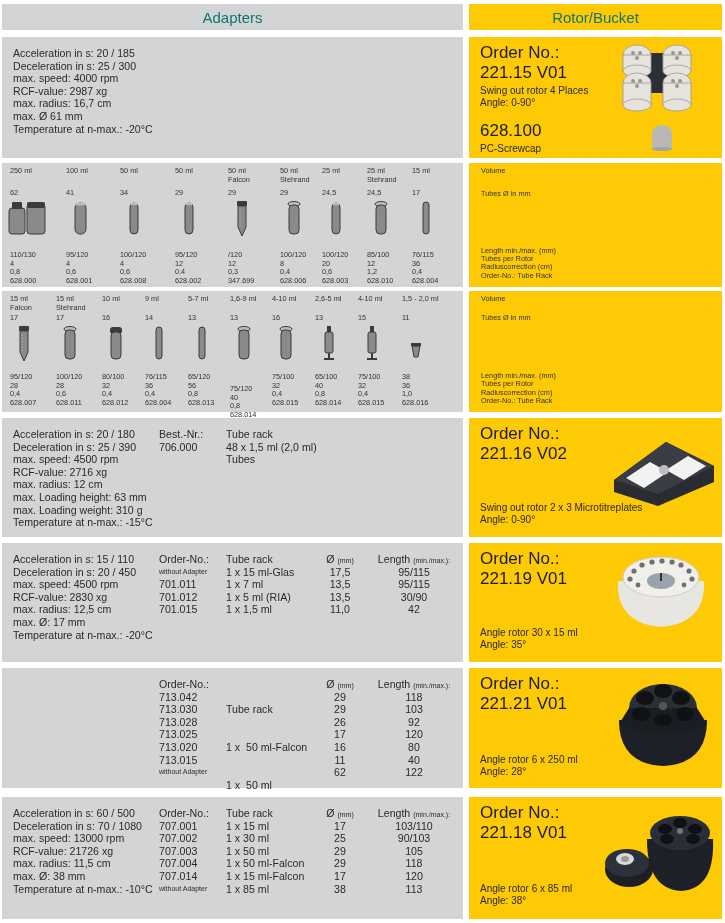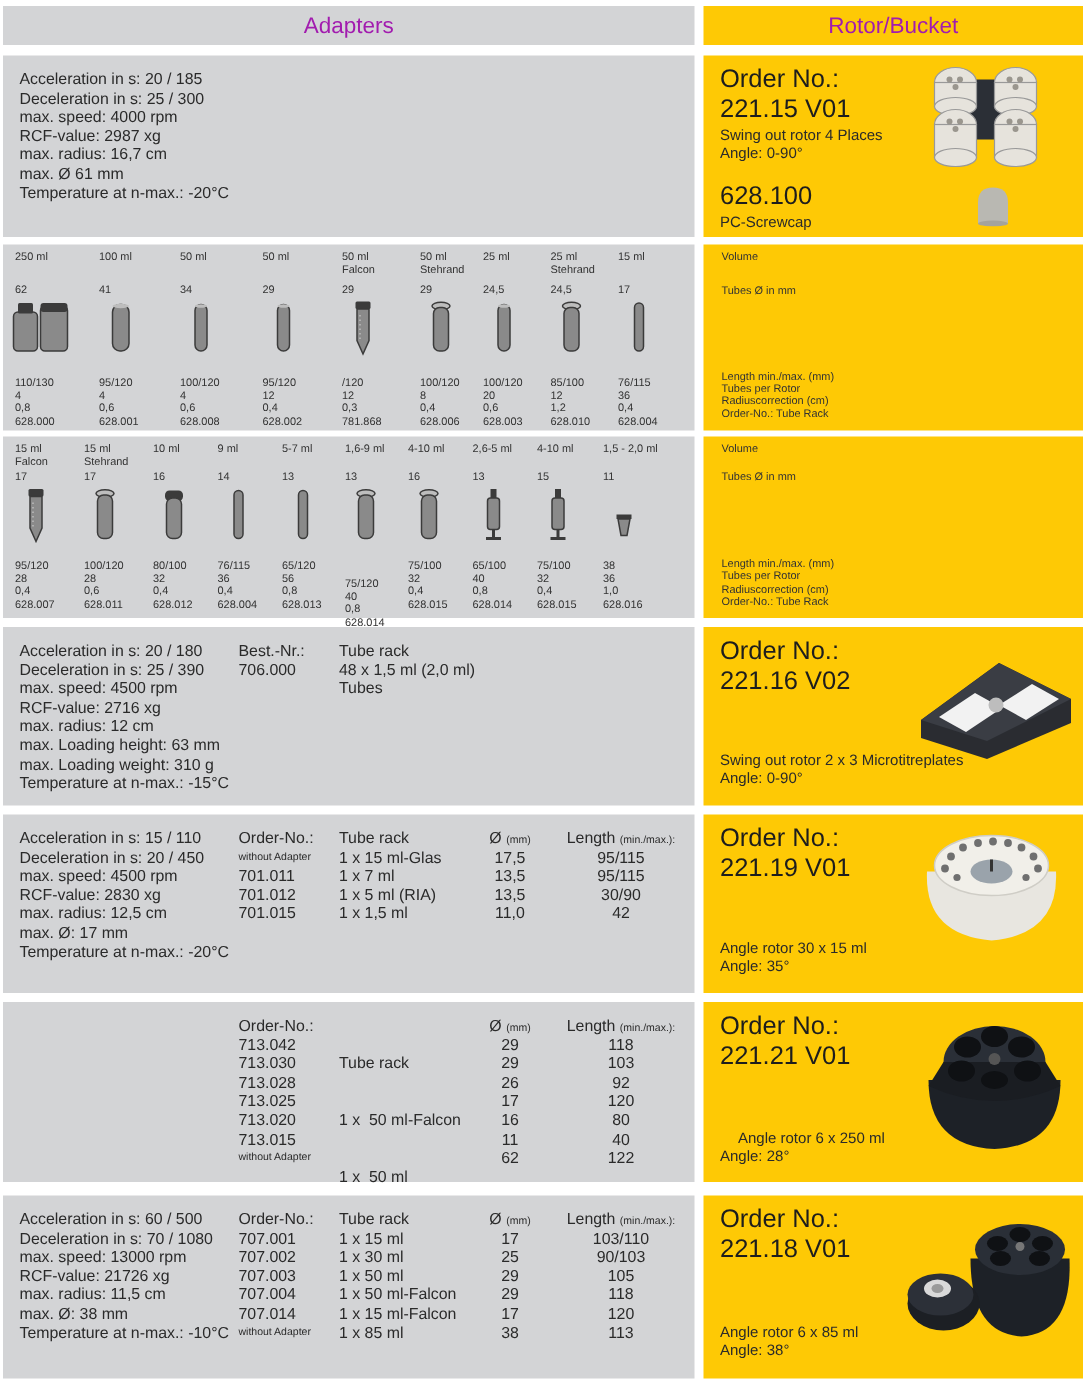--- a/index.html
+++ b/index.html
@@ -1,21 +1,21 @@
 <!DOCTYPE html>
 <html><head>
 <meta charset="utf-8">
 <style>
   * { box-sizing: border-box; margin: 0; padding: 0; }
   html, body { width: 725px; height: 923px; background: #ffffff; overflow: hidden; }
   body { font-family: "Liberation Sans", sans-serif; color: #222; position: relative; }
   .panel { position: absolute; }
   .gray { background: #d3d4d6; left: 2px; width: 461px; }
   .yellow { background: #fec905; left: 469px; width: 253px; }
-  .hdr { display:flex; align-items:center; justify-content:center; font-size: 15px; color:#a21caf; }
+  .hdr { display:flex; align-items:center; justify-content:center; font-size: 15px; color:#0f766e; }
   .specs { position:absolute; left: 11px; top: 10px; font-size: 10.6px; line-height: 12.6px; color:#2a2a2a; }
   .specs div { white-space: nowrap; }
   .order-title { position:absolute; left: 11px; top: 6px; font-size: 17px; line-height: 20px; color:#1d1d1d; }
   .order-num { position:absolute; left: 11px; top: 26px; font-size: 17px; line-height: 20px; color:#1d1d1d; }
   .ydesc { position:absolute; left: 11px; font-size: 10px; line-height: 12.5px; color:#2a2a2a; white-space:nowrap; }
   
   .tubegrid { position:absolute; left: 8px; top: 4px; right: 0; bottom: 0; }
   .tcol { position:absolute; top: 0; width: 48px; font-size: 7.3px; line-height: 8.6px; color:#333; }
   .tcol .vol { position:absolute; top: 2px; left: 0; white-space:nowrap; }
   .tcol .dia { position:absolute; left: 0; white-space:nowrap; }
@@ -185,21 +185,21 @@
           <svg width="20" height="38" viewBox="0 0 20 38">
             <rect x="5" y="1" width="10" height="5" rx="1" fill="#3b3b3b"></rect>
             <path d="M6 6 L14 6 L14 27 L10 36 L6 27 Z" fill="#8a8a8a" stroke="#3b3b3b"></path>
             <line x1="8" y1="10" x2="8" y2="26" stroke="#bdbdbd" stroke-dasharray="1,2"></line>
           </svg>
         </div>
       <div class="vals" style="top:84px">
         <div>/120</div>
         <div>12</div>
         <div>0,3</div>
-        <div>781.868</div>
+        <div>347.699</div>
       </div>
       </div>
       <div class="tcol" style="left: 270px;">
       <div class="vol" style="top:0px">
         <div>50 ml</div>
           <div>Stehrand</div>
       </div>
       <div class="dia" style="top:22px">29</div>
       <div class="tube" style="top:33px;left:4px">
           <svg width="20" height="38" viewBox="0 0 20 38">
@@ -625,21 +625,21 @@
     <div>92</div>
     <div>120</div>
     <div>80</div>
     <div>40</div>
     <div>122</div>
   </div>
 </div>
 <div class="panel yellow" style="top:668px;height:120px;">
   <div class="order-title">Order No.:</div>
   <div class="order-num">221.21 V01</div>
-  <div class="ydesc" style="top:86px;margin-left:12px;">Angle rotor 6 x 250 ml</div>
+  <div class="ydesc" style="top:86px;">Angle rotor 6 x 250 ml</div>
   <div class="ydesc" style="top:98px;">Angle: 28°</div>
   <svg style="position:absolute;left:148px;top:6px;" width="92" height="94" viewBox="0 0 92 94">
     <path d="M2 46 Q2 90 46 92 Q90 90 90 46 Z" fill="#1d2127"></path>
     <ellipse cx="46" cy="34" rx="34" ry="24" fill="#2a2f37"></ellipse>
     <path d="M12 34 L2 50 Q46 70 90 50 L80 34 Z" fill="#1a1d22"></path>
     <g fill="#0f1114">
       <ellipse cx="28" cy="24" rx="9" ry="7"></ellipse>
         <ellipse cx="46" cy="17" rx="9" ry="7"></ellipse>
         <ellipse cx="64" cy="24" rx="9" ry="7"></ellipse>
       <ellipse cx="24" cy="40" rx="9" ry="7"></ellipse>

